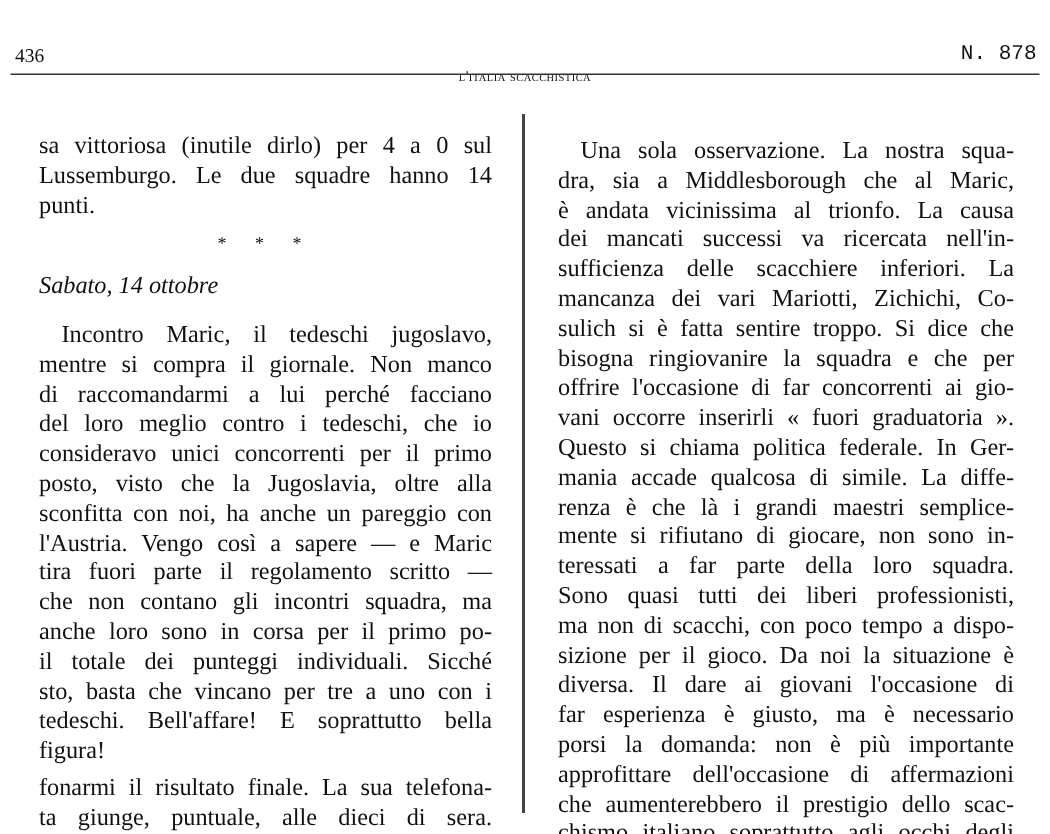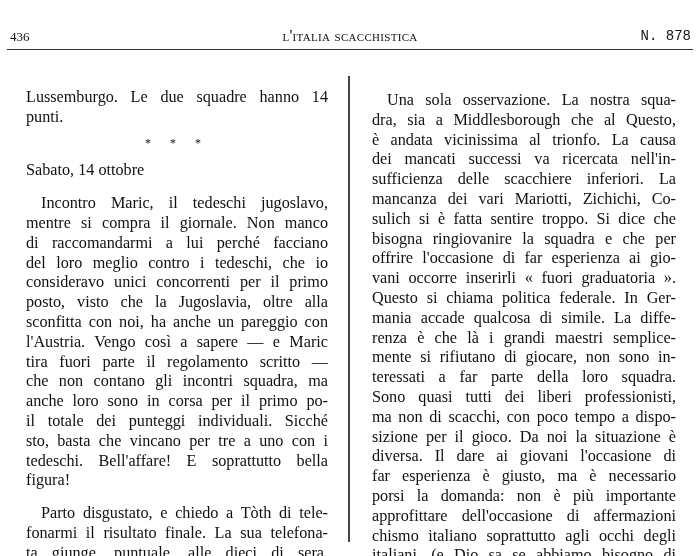--- a/index.html
+++ b/index.html
@@ -6,56 +6,57 @@
   body {
     width: 700px; height: 556px; overflow: hidden; position: relative;
     font-family: "Liberation Serif", "DejaVu Serif", serif; color: #111;
   }
   .header {
     position: absolute; left: 7px; right: 7px; top: 26px; height: 18px;
     font-size: 13px;
   }
   .header .page-num { position: absolute; left: 3px; top: 3px; font-size: 13px; text-align: right; }
   .header .running-title {
-    position: absolute; left: 0; right: 0; top: 1px; text-align: center;
-    font-size: 16px; letter-spacing: 0.3px; font-variant: small-caps; text-transform: lowercase;
+    position: absolute; left: 0; right: 0; top: 20px; text-align: center;
+    font-size: 10px; letter-spacing: 0.3px; font-variant: small-caps; text-transform: lowercase;
   }
   .header .issue-num { position: absolute; right: 2px; top: 2px; font-size: 14px; font-family: Liberation Mono, monospace; }
   .rule {
     position: absolute; left: 7px; right: 7px; top: 49px; height: 0;
     border-top: 1.4px solid #333;
   }
   .col {
     position: absolute; top: 86px; font-size: 16.2px; line-height: 19.8px;
     text-align: justify; hyphens: manual;
   }
   .col-left { left: 26px; width: 302px; top: 88px; }
   .col-right { left: 372px; width: 304px; top: 78px; }
   .divider {
     position: absolute; left: 348px; top: 76px; width: 1.5px; height: 466px; background: #444;
   }
   .line { display: block; white-space: nowrap; text-align-last: justify; text-align: justify; }
   .line.last { text-align-last: left; }
   .indent { padding-left: 15px; margin-top: 13px; }
   .stars { text-align: center; display: block; font-size: 12px; margin: 6px 0 8px 0; letter-spacing: 8px; }
-  .dateline { display: block; margin-bottom: 8px; }
+  .dateline { display: block; margin-bottom: 8px; font-style: italic; }
   .para-gap { margin-top: 5px; }
 </style>
 </head>
 <body>
 
 <div class="header">
   <span class="page-num">436</span>
   <span class="running-title">L'ITALIA SCACCHISTICA</span>
   <span class="issue-num">N. 878</span>
 </div>
 <div class="rule"></div>
 
 <div class="col col-left">
   <div>
+    <span class="line">sa vittoriosa (inutile dirlo) per 4 a 0 sul</span>
     <span class="line">Lussemburgo. Le due squadre hanno 14</span>
     <span class="line last">punti.</span>
   </div>
   <span class="stars">* * *</span>
   <span class="dateline">Sabato, 14 ottobre</span>
   <div>
     <span class="line indent">Incontro Maric, il tedeschi jugoslavo,</span>
     <span class="line">mentre si compra il giornale. Non manco</span>
     <span class="line">di raccomandarmi a lui perché facciano</span>
     <span class="line">del loro meglio contro i tedeschi, che io</span>
@@ -65,50 +66,50 @@
     <span class="line">l'Austria. Vengo così a sapere — e Maric</span>
     <span class="line">tira fuori parte il regolamento scritto —</span>
     <span class="line">che non contano gli incontri squadra, ma</span>
     <span class="line">anche loro sono in corsa per il primo po-</span>
     <span class="line">il totale dei punteggi individuali. Sicché</span>
     <span class="line">sto, basta che vincano per tre a uno con i</span>
     <span class="line">tedeschi. Bell'affare! E soprattutto bella</span>
     <span class="line last">figura!</span>
   </div>
   <div class="para-gap">
-    <span class="line indent">Parto disgustato, e chiedo a Tòth di tele-</span>
     <span class="line">fonarmi il risultato finale. La sua telefona-</span>
     <span class="line">ta giunge, puntuale, alle dieci di sera.</span>
 
   </div>
 </div>
 
 <div class="divider"></div>
 
 <div class="col col-right">
   <div>
     <span class="line indent">Una sola osservazione. La nostra squa-</span>
-    <span class="line">dra, sia a Middlesborough che al Questo,</span>
+    <span class="line">dra, sia a Middlesborough che al Maric,</span>
     <span class="line">è andata vicinissima al trionfo. La causa</span>
     <span class="line">dei mancati successi va ricercata nell'in-</span>
     <span class="line">sufficienza delle scacchiere inferiori. La</span>
     <span class="line">mancanza dei vari Mariotti, Zichichi, Co-</span>
     <span class="line">sulich si è fatta sentire troppo. Si dice che</span>
     <span class="line">bisogna ringiovanire la squadra e che per</span>
-    <span class="line">offrire l'occasione di far esperienza ai gio-</span>
+    <span class="line">offrire l'occasione di far concorrenti ai gio-</span>
     <span class="line">vani occorre inserirli « fuori graduatoria ».</span>
     <span class="line">Questo si chiama politica federale. In Ger-</span>
     <span class="line">mania accade qualcosa di simile. La diffe-</span>
     <span class="line">renza è che là i grandi maestri semplice-</span>
     <span class="line">mente si rifiutano di giocare, non sono in-</span>
     <span class="line">teressati a far parte della loro squadra.</span>
     <span class="line">Sono quasi tutti dei liberi professionisti,</span>
     <span class="line">ma non di scacchi, con poco tempo a dispo-</span>
     <span class="line">sizione per il gioco. Da noi la situazione è</span>
     <span class="line">diversa. Il dare ai giovani l'occasione di</span>
     <span class="line">far esperienza è giusto, ma è necessario</span>
     <span class="line">porsi la domanda: non è più importante</span>
     <span class="line">approfittare dell'occasione di affermazioni</span>
+    <span class="line">che aumenterebbero il prestigio dello scac-</span>
     <span class="line">chismo italiano soprattutto agli occhi degli</span>
     <span class="line">italiani, (e Dio sa se abbiamo bisogno di</span>
 
   </div>
 </div>
 
 </body></html>

